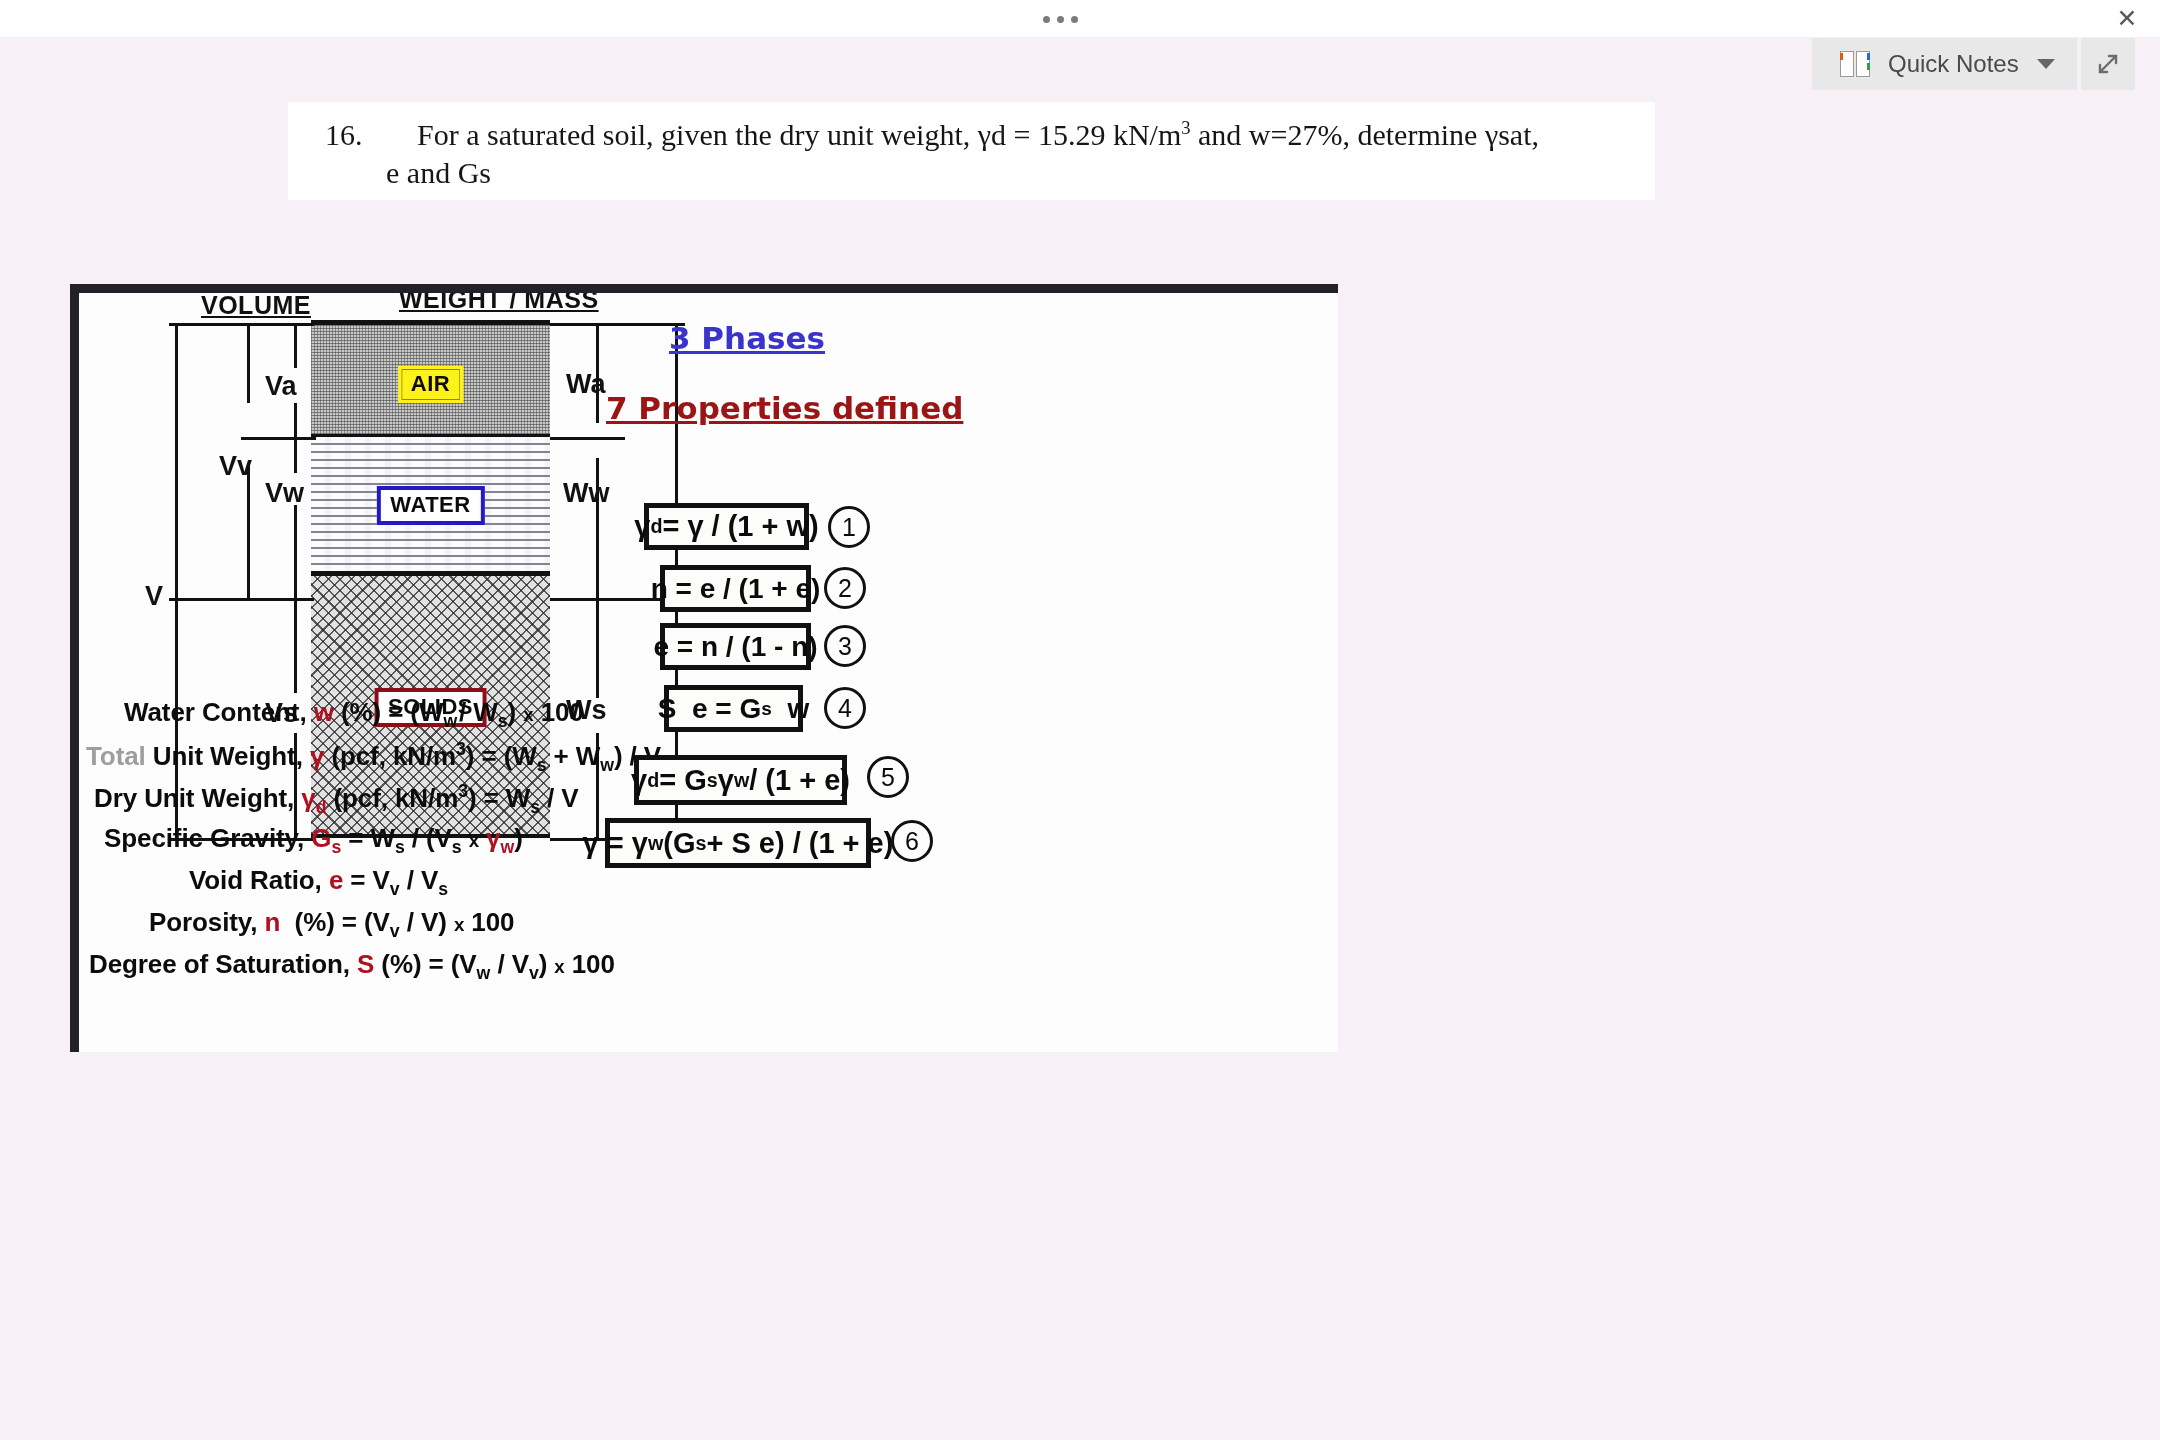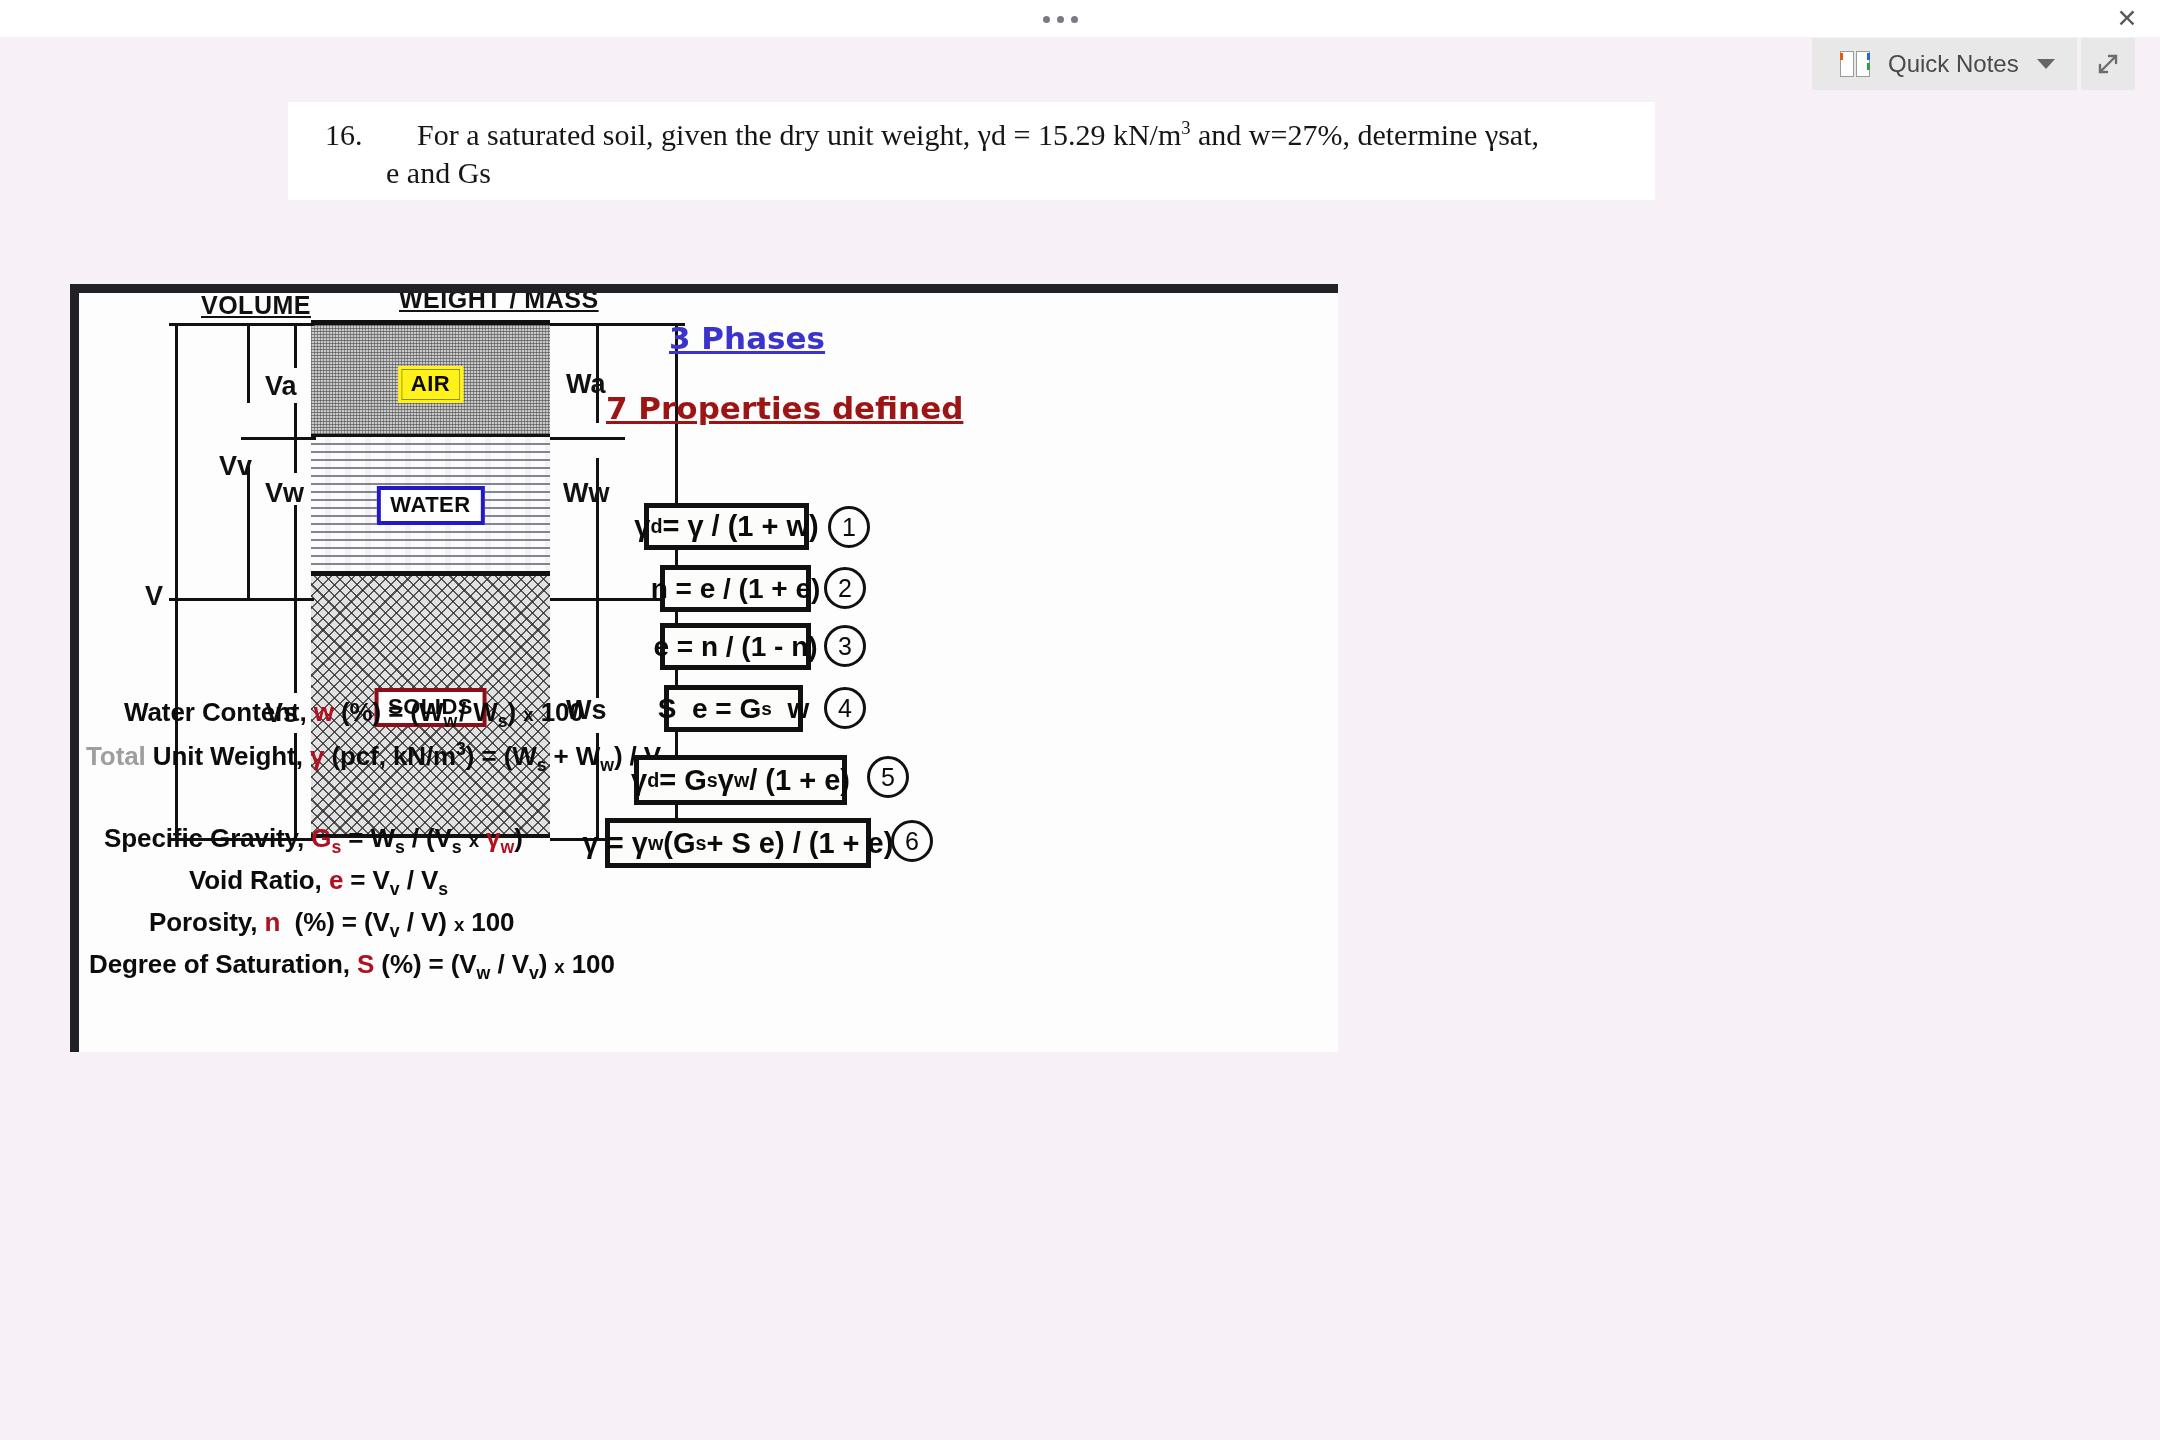--- a/index.html
+++ b/index.html
@@ -404,20 +404,23 @@
 
     <div class="rh rh-1" style="left:590px; top:27px;">3 Phases</div>
     <div class="rh rh-2" style="left:527px; top:97px;">7 Properties defined</div>
 
     <div class="fl" style="left:45px; top:404px;">
       Water Content, <span class="r">w</span> (%) = (W<sub>w</sub> / W<sub>s</sub>) <span class="tiny">x</span> 100
     </div>
     <div class="fl" style="left:7px; top:446px;">
       <span class="gr">Total</span> Unit Weight, <span class="r">γ</span> (pcf, kN/m<sup>3</sup>) = (W<sub>s</sub> + W<sub>w</sub>) / V
     </div>
+    <div class="fl" style="left:15px; top:488px;">
+      Dry Unit Weight, <span class="r">γ<sub>d</sub></span> (pcf, kN/m<sup>3</sup>) = W<sub>s</sub> / V
+    </div>
     <div class="fl" style="left:25px; top:530px;">
       Specific Gravity, <span class="r">G<sub>s</sub></span> = W<sub>s</sub> / (V<sub>s</sub> <span class="tiny">x</span> <span class="r">γ<sub>w</sub></span>)
     </div>
     <div class="fl" style="left:110px; top:572px;">
       Void Ratio, <span class="r">e</span> = V<sub>v</sub> / V<sub>s</sub>
     </div>
     <div class="fl" style="left:70px; top:614px;">
       Porosity, <span class="r">n</span> &nbsp;(%) = (V<sub>v</sub> / V) <span class="tiny">x</span> 100
     </div>
     <div class="fl" style="left:10px; top:656px;">

